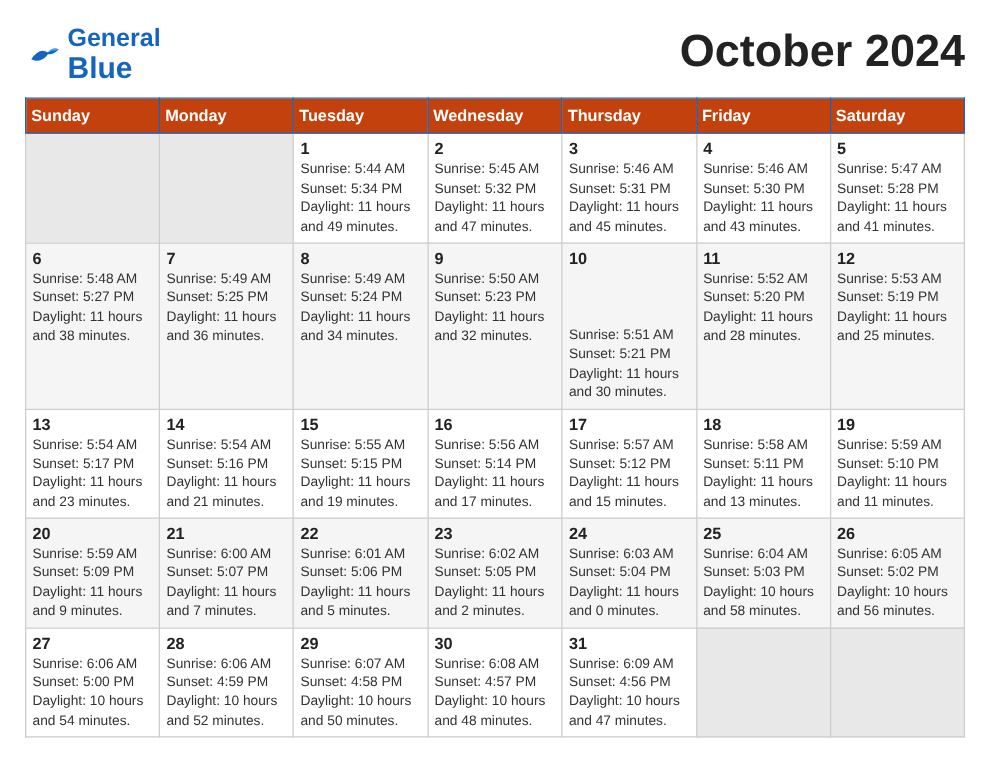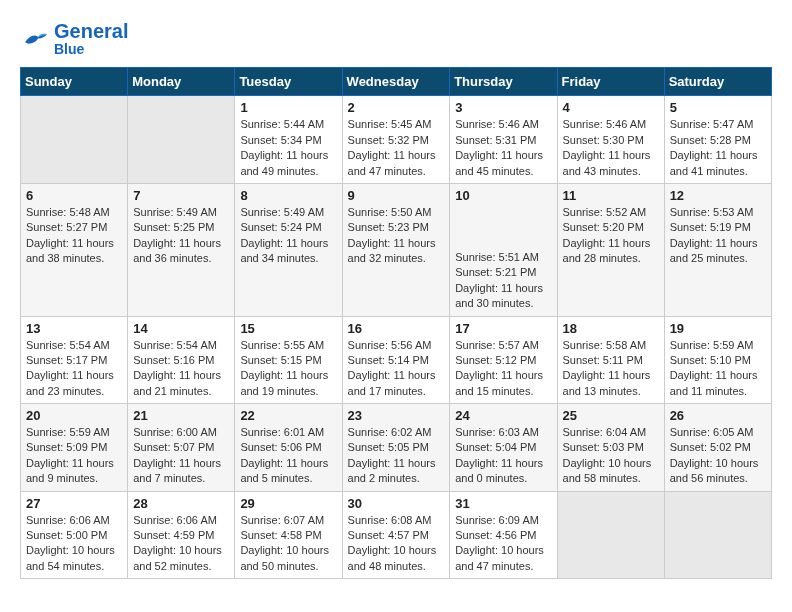--- a/index.html
+++ b/index.html
@@ -36,21 +36,21 @@
     .location-title {
       font-size: 16px;
       color: #333;
     }
     .calendar {
       width: 100%;
       border-collapse: collapse;
       font-size: 11px;
     }
     .calendar th {
-      background-color: #0c4a6e;
+      background-color: #c2410c;
       color: #fff;
       padding: 6px 4px;
       text-align: left;
       font-size: 13px;
       font-weight: bold;
       border: 1px solid #1565c0;
     }
     .calendar td {
       border: 1px solid #ccc;
       vertical-align: top;
@@ -83,24 +83,25 @@
 <div class="header">
   <div class="logo-wrapper">
     <svg class="logo-bird" viewBox="0 0 40 30">
       <path d="M5,20 Q15,5 25,12 Q30,5 38,8 Q32,15 25,14 Q20,22 10,22 Z" fill="#1565c0"></path>
       <path d="M25,12 Q30,5 38,8 Q34,10 30,10 Z" fill="#42a5f5"></path>
     </svg>
     <div>
       <div style="font-size:20px;font-weight:bold;color:#1a1a1a;line-height:1.1;">
         <span style="color:#1565c0;text-align:right;">General</span>
       </div>
-      <div style="font-size:14px;font-weight:bold;color:#1565c0;line-height:1.1;">Blue</div>
+      <div style="font-size:24px;font-weight:bold;color:#1565c0;line-height:1.1;">Blue</div>
     </div>
   </div>
   <div class="title-block">
+    <div class="month-title">October 2024</div>
   </div>
 </div>
 
 <table class="calendar">
   <thead>
     <tr>
     <th>Sunday</th>
         <th>Monday</th>
         <th>Tuesday</th>
         <th>Wednesday</th>

